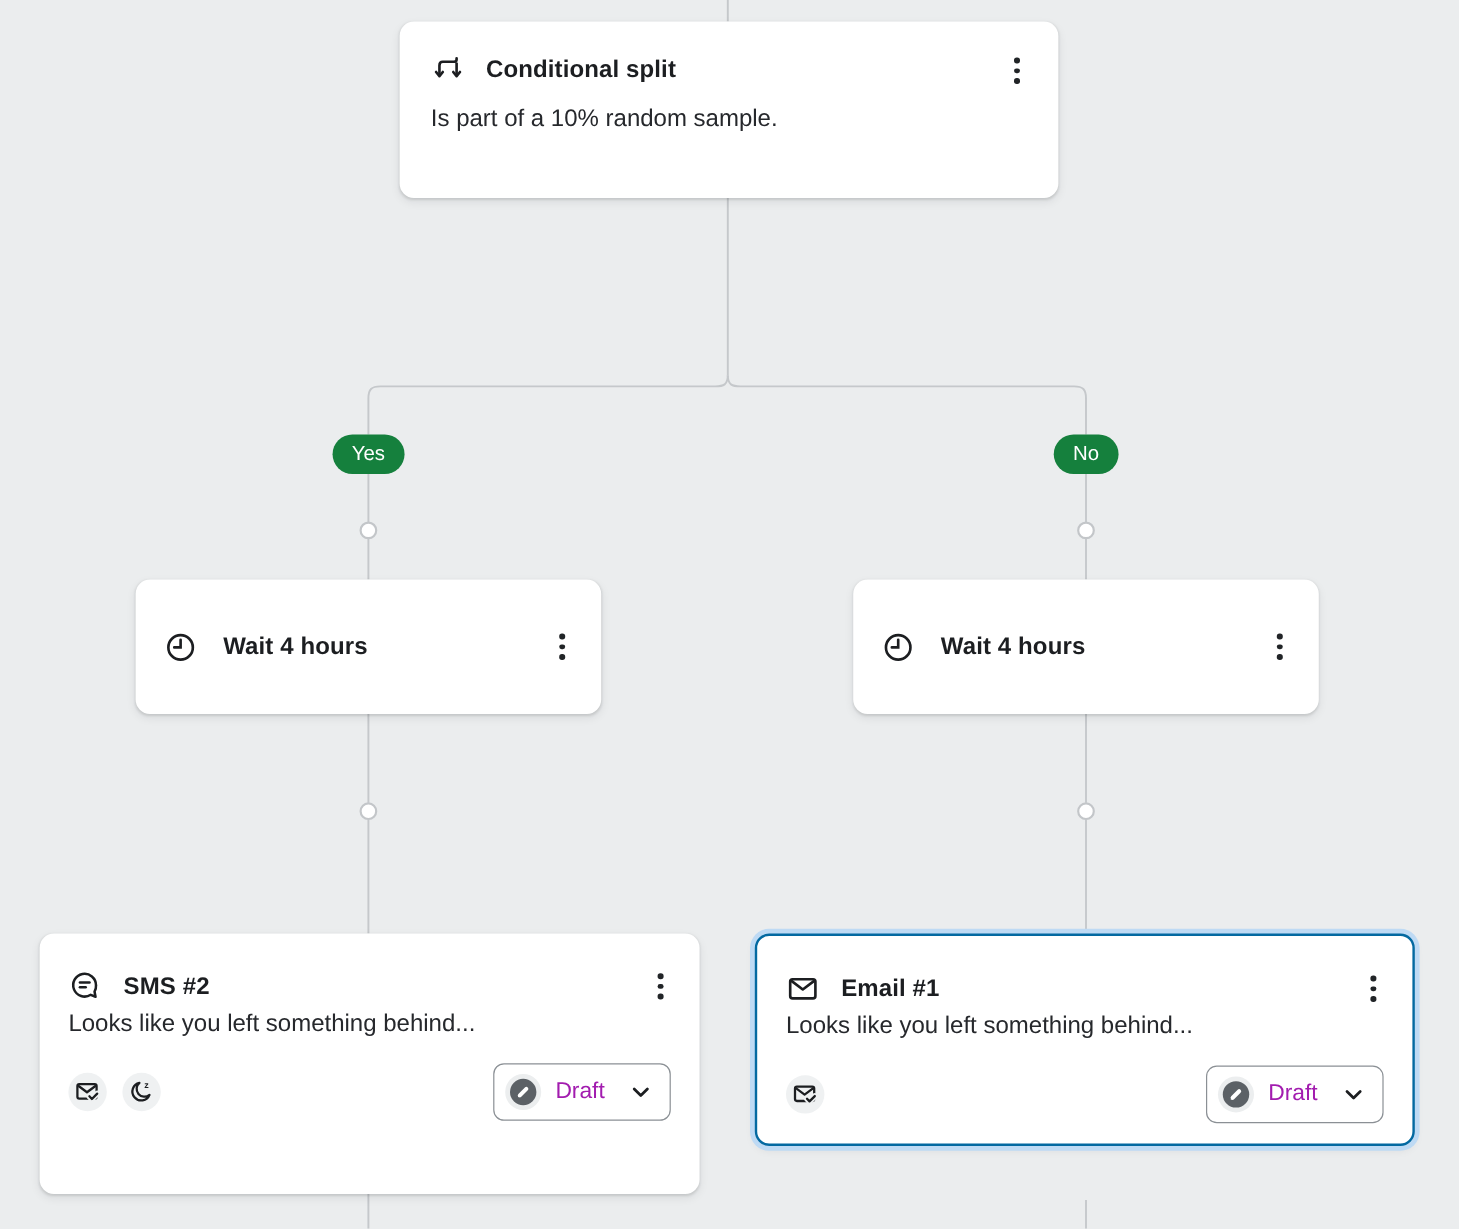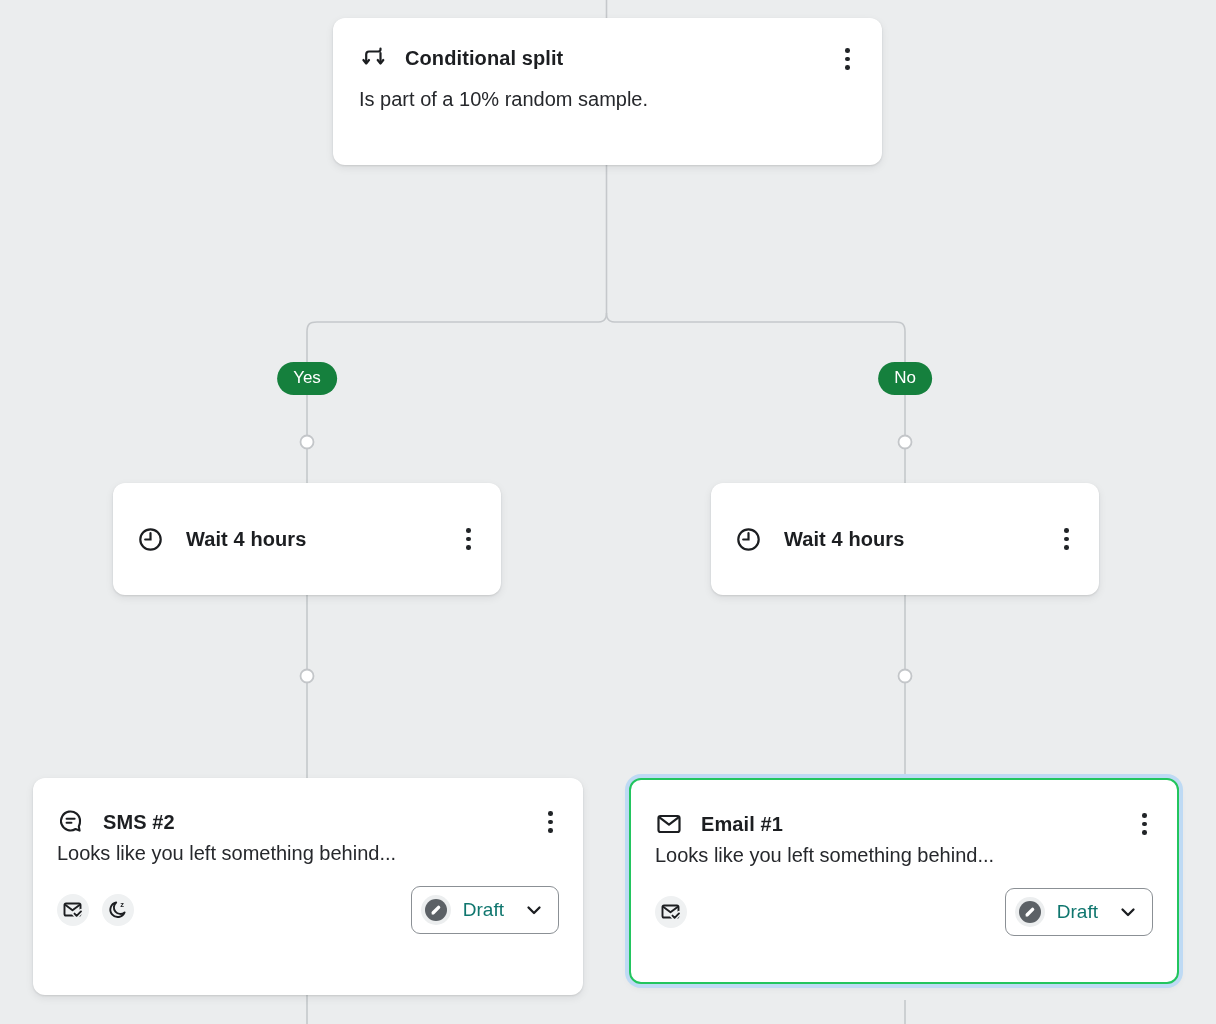--- a/index.html
+++ b/index.html
@@ -50,41 +50,41 @@
     background:#15803d; color:#ffffff; font-size:17px;
     padding:5px 16px 7px 16px; border-radius:999px; line-height:21px;
   }
   .branch-yes { left:307px; }
   .branch-no  { left:905px; }
 
   
   .msg-node { width:550px; padding:24px 24px 22px 24px; }
   .sms-node { left:33px; top:778px; height:217px; }
   .email-node {
-    left:629px; top:778px; height:206px;
-    border:2px solid #22c55e;
+    left:629px; top:778px; height:177px;
+    border:2px solid #0369a1;
     box-shadow:0 0 0 4px #bedaf4, 0 3px 8px rgba(26,30,36,.08);
   }
   .msg-node .node-header { gap:18px; height:40px; }
   .msg-node .node-desc { white-space:nowrap; overflow:hidden; }
   .msg-footer { margin-top:21px; display:flex; align-items:center; gap:13px; }
   .badge-chip {
     width:32px; height:32px; border-radius:50%; background:#eff1f2;
     display:flex; align-items:center; justify-content:center; cursor:default;
   }
   .status-btn {
     display:flex; align-items:center; gap:12px;
     background:#ffffff; border:1px solid #8b9095; border-radius:9px;
     padding:8px 14px 8px 9px; height:48px; cursor:pointer;
   }
   .status-chip {
     width:30px; height:30px; border-radius:50%; background:#eceeef;
     display:flex; align-items:center; justify-content:center;
   }
-  .status-label { font-size:19px; color:#0f766e; }
+  .status-label { font-size:19px; color:#a21caf; }
   .status-btn .chev { margin-left:8px; display:flex; }
   svg { display:block; }
 </style>
 </head>
 <body>
 
 <div class="canvas">
 
   <svg class="connectors" width="1216" height="1024" viewBox="0 0 1216 1024">
     <g stroke="#c5c8cb" stroke-width="1.6" fill="none">

